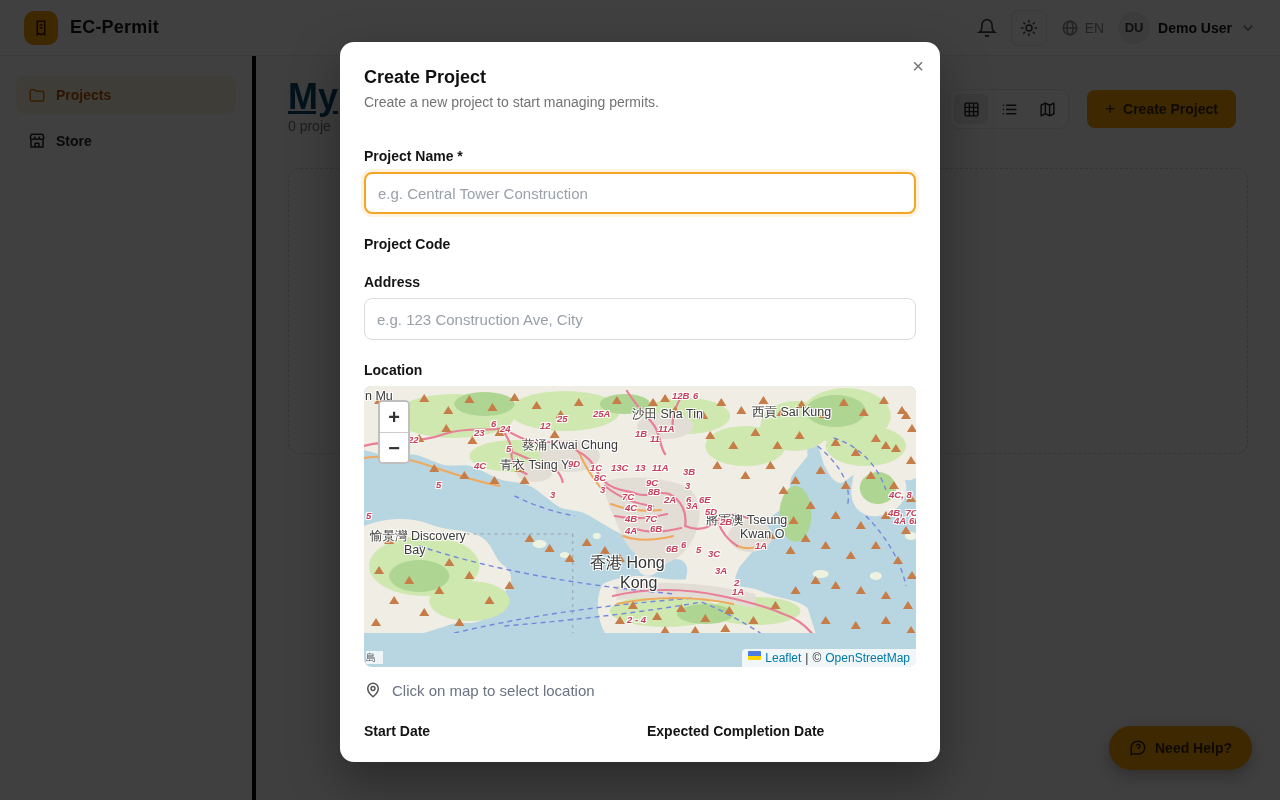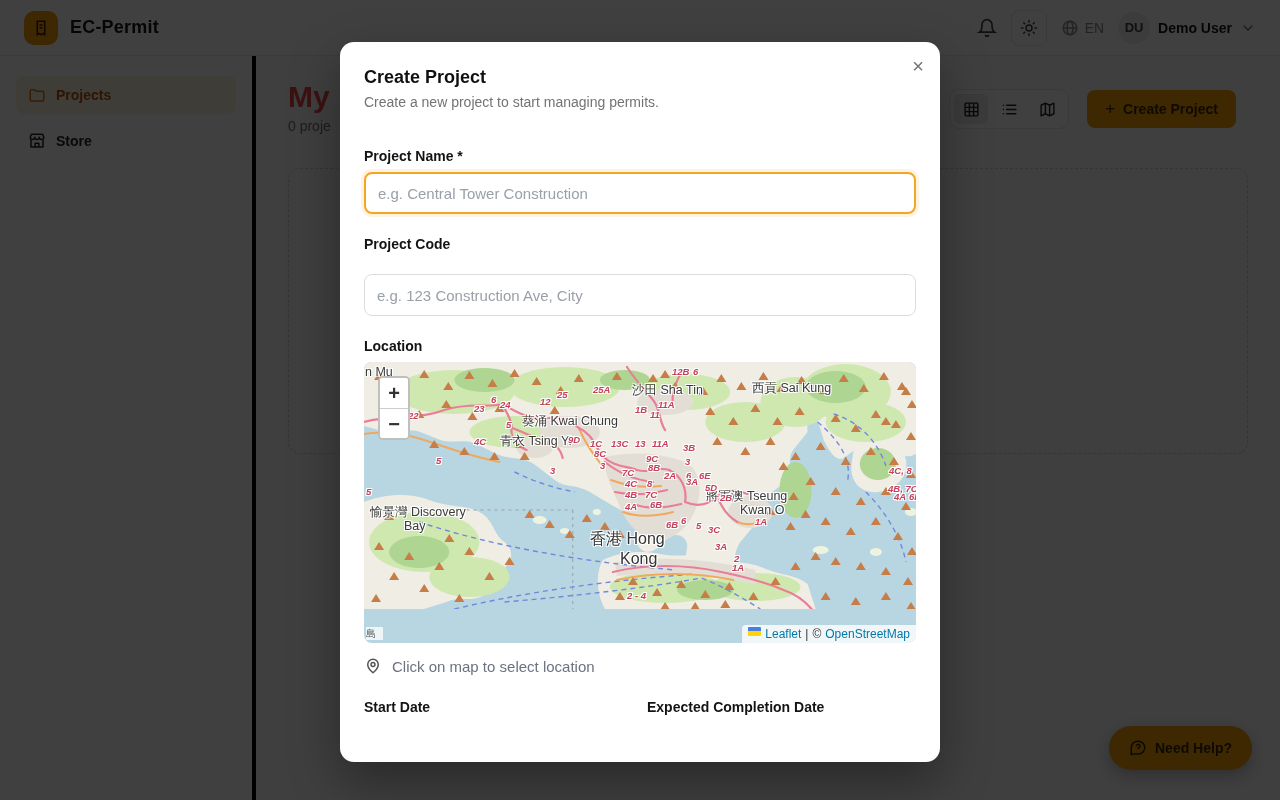--- a/index.html
+++ b/index.html
@@ -28,21 +28,21 @@
 
   .sidebar { position:absolute; top:56px; left:0; width:256px; bottom:0; background:#fff;
     border-right:4px solid #000000; padding:20px 16px; }
   .side-item { height:38px; border-radius:8px; display:flex; align-items:center; gap:10px;
     padding:0 12px; font-size:14px; font-weight:600; color:#262626; cursor:pointer; margin-bottom:8px;}
   .side-item.active { background:#fbf3df; color:#b45309; }
   .side-item.active svg { color:#d97706; }
 
   .main { position:absolute; top:56px; left:256px; right:0; bottom:0; }
   .page-head { position:absolute; top:24px; left:32px; }
-  .page-title { font-size:30px; font-weight:800; color:#ef4444; line-height:34px; }
+  .page-title { font-size:36px; font-weight:800; color:#0c4a6e; line-height:34px;text-decoration:underline; }
   .page-sub { font-size:14px; color:#737373; margin-top:4px; }
   .toolbar { position:absolute; top:33px; right:44px; display:flex; align-items:center; gap:18px; }
   .view-group { display:flex; gap:4px; border:1px solid #e5e5e5; border-radius:10px; padding:4px; background:#fff;}
   .vbtn { width:34px; height:30px; border:none; background:none; border-radius:6px; display:flex;
     align-items:center; justify-content:center; color:#262626; cursor:pointer; }
   .vbtn.active { background:#e9e9e9; }
   .create-btn { height:38px; padding:0 18px; border:none; border-radius:8px; background:#f59e0b;
     color:#3f2d04; font-size:14px; font-weight:600; display:flex; align-items:center; gap:8px; cursor:pointer;}
   .create-btn .plus { font-size:17px; font-weight:500; }
   .empty-card { position:absolute; top:112px; left:32px; right:32px; height:286px;
@@ -232,20 +232,21 @@
   <div class="m-sub">Create a new project to start managing permits.</div>
 
   <div class="fgroup first">
     <label class="flabel">Project Name *</label>
     <input class="finput focused" placeholder="e.g. Central Tower Construction" style="">
   </div>
   <div class="fgroup">
     <label class="flabel">Project Code</label>
   </div>
   <div class="fgroup">
+    <label class="flabel">Address</label>
     <input class="finput" placeholder="e.g. 123 Construction Ave, City" style="">
   </div>
   <div class="fgroup">
     <label class="flabel">Location</label>
 
     <div class="map">
       <svg class="basemap" width="552" height="247" viewBox="0 0 550 247" preserveAspectRatio="none">
         <rect width="550" height="247" fill="#b7d6e2"></rect>
 
         <path fill="#f0ede4" d="M0,0 H460 L455,30 C450,50 440,55 442,70 L430,85 C420,95 428,108 420,120 L400,135 C392,142 398,152 390,162 L375,180 C368,190 372,198 362,205 L345,212 C332,217 322,210 320,198 L322,185 C323,175 312,170 304,175 L292,186 C284,193 274,190 272,180 L270,165 C268,152 255,148 245,142 L225,130 C212,122 200,126 190,118 L172,104 C160,94 145,98 132,92 L112,82 C100,76 88,82 76,78 L56,70 C44,66 36,72 22,70 L0,64 Z"></path>

